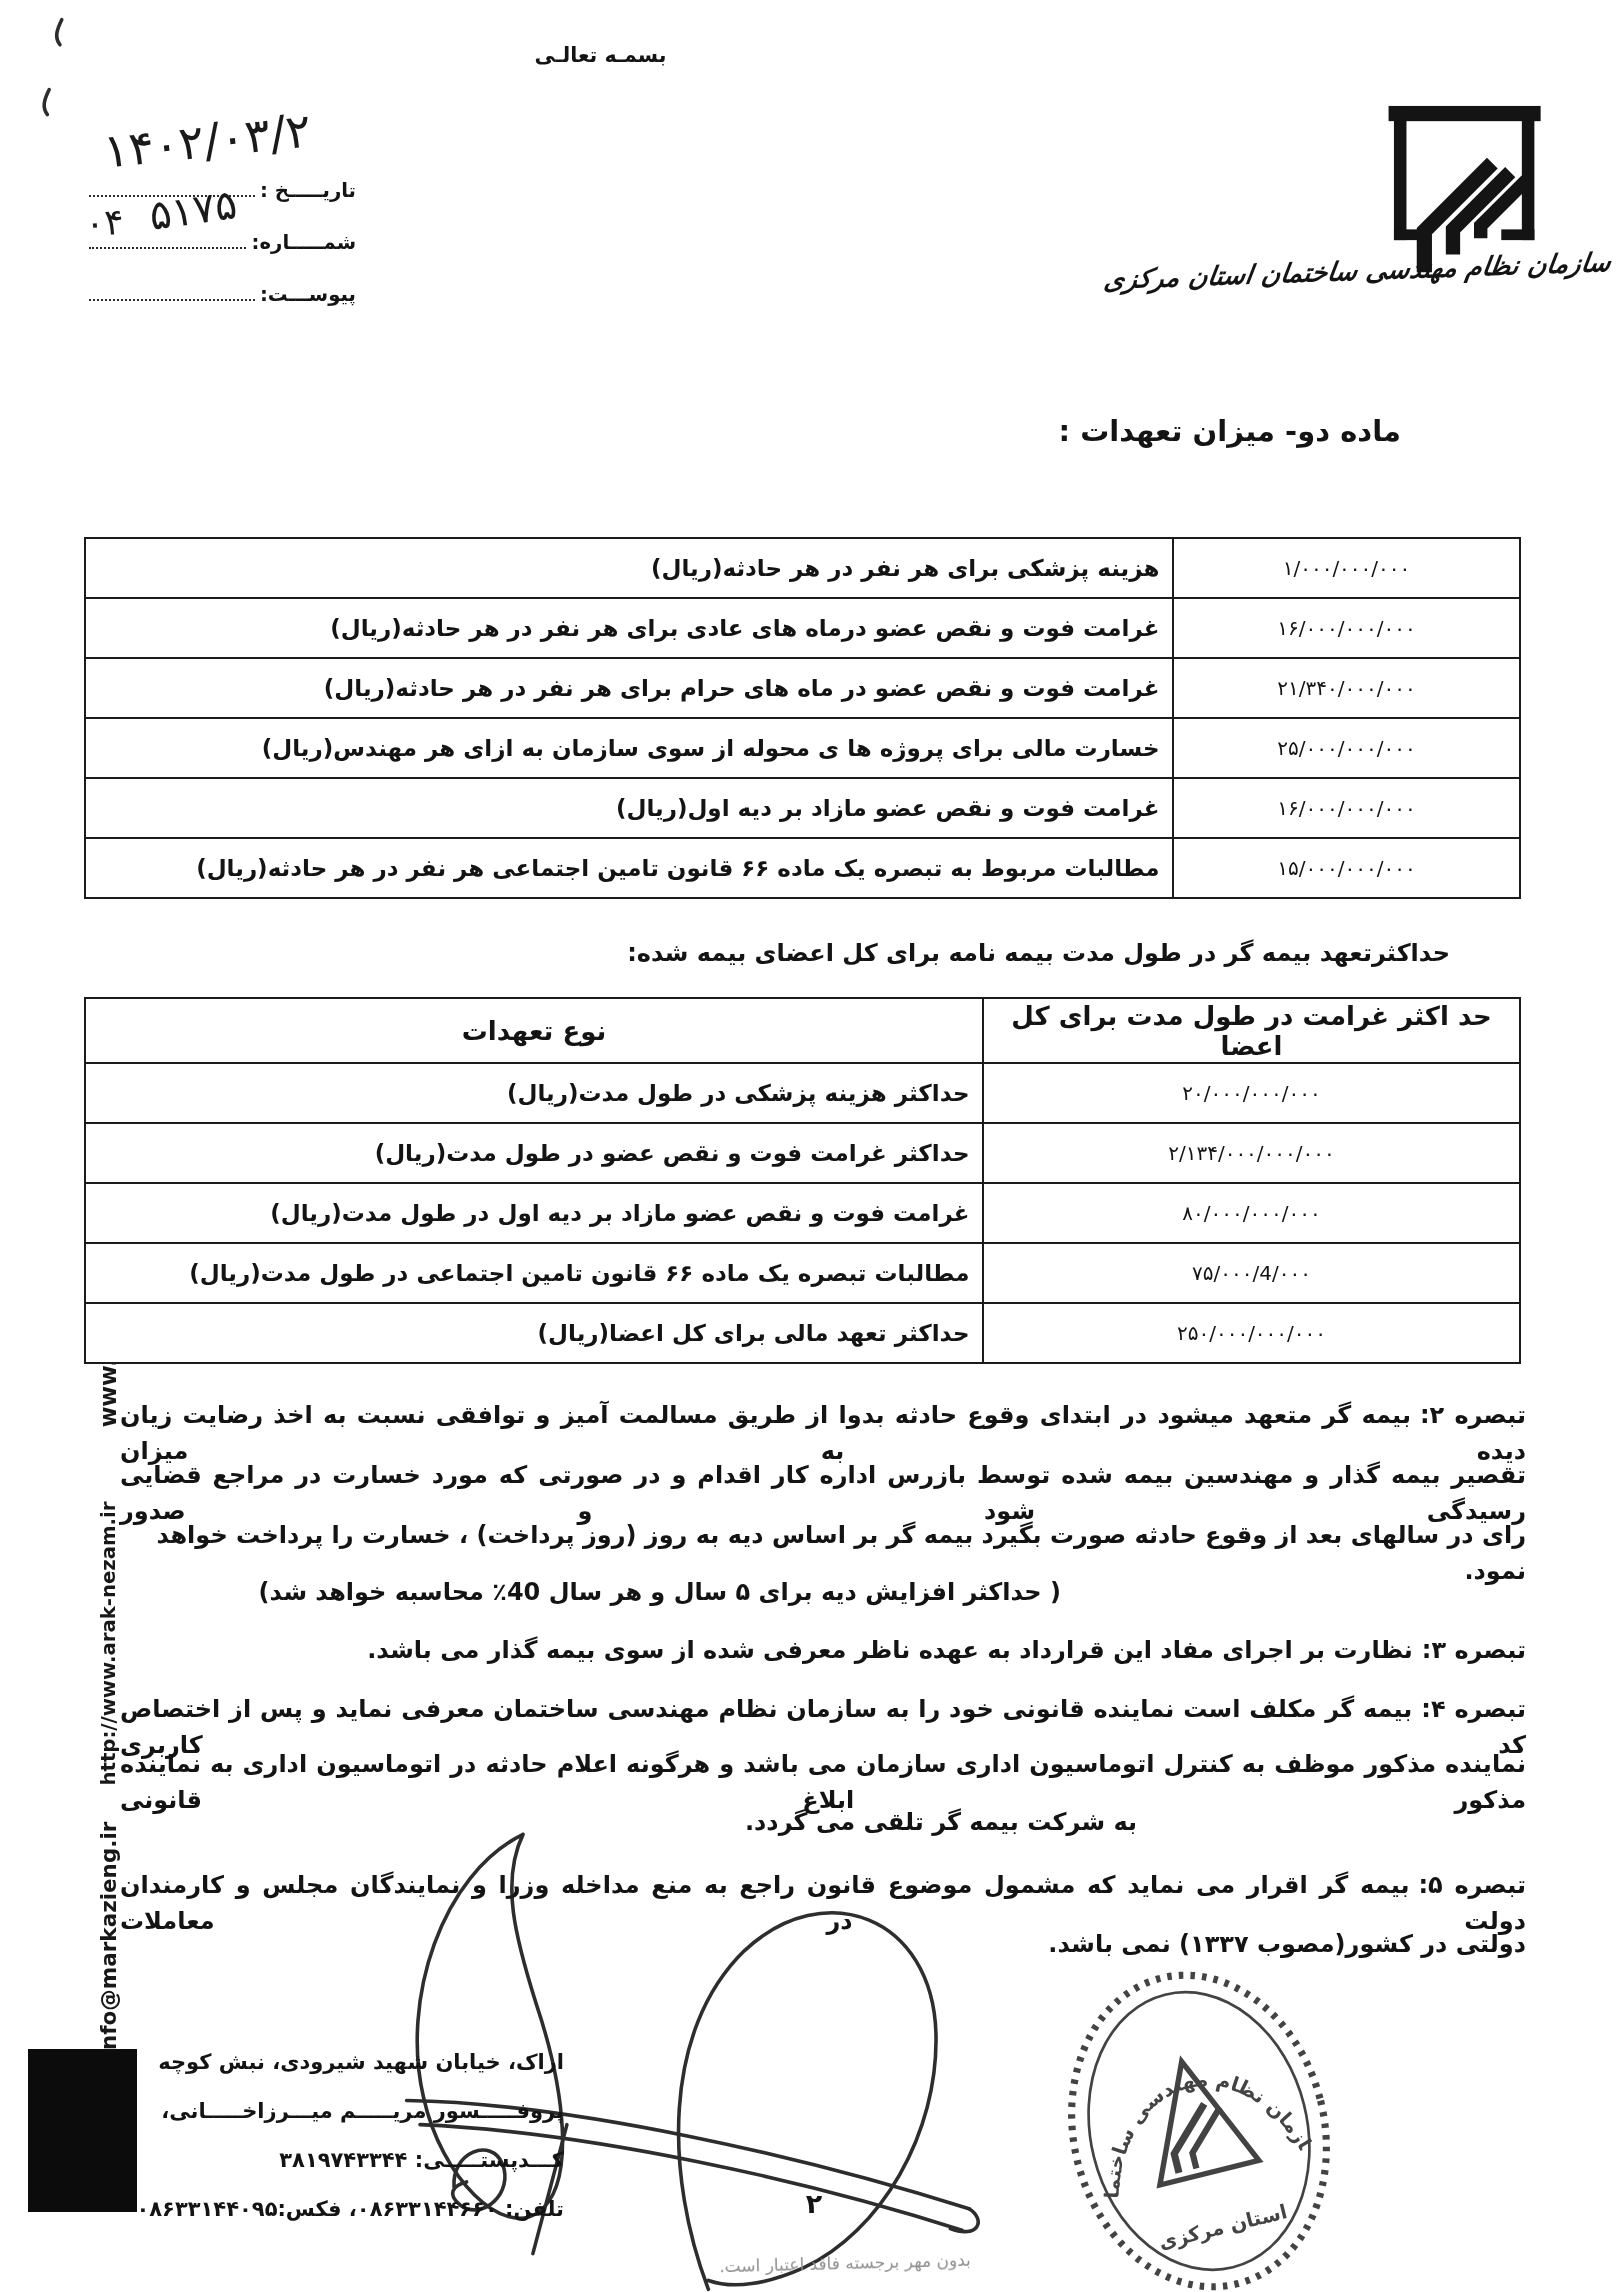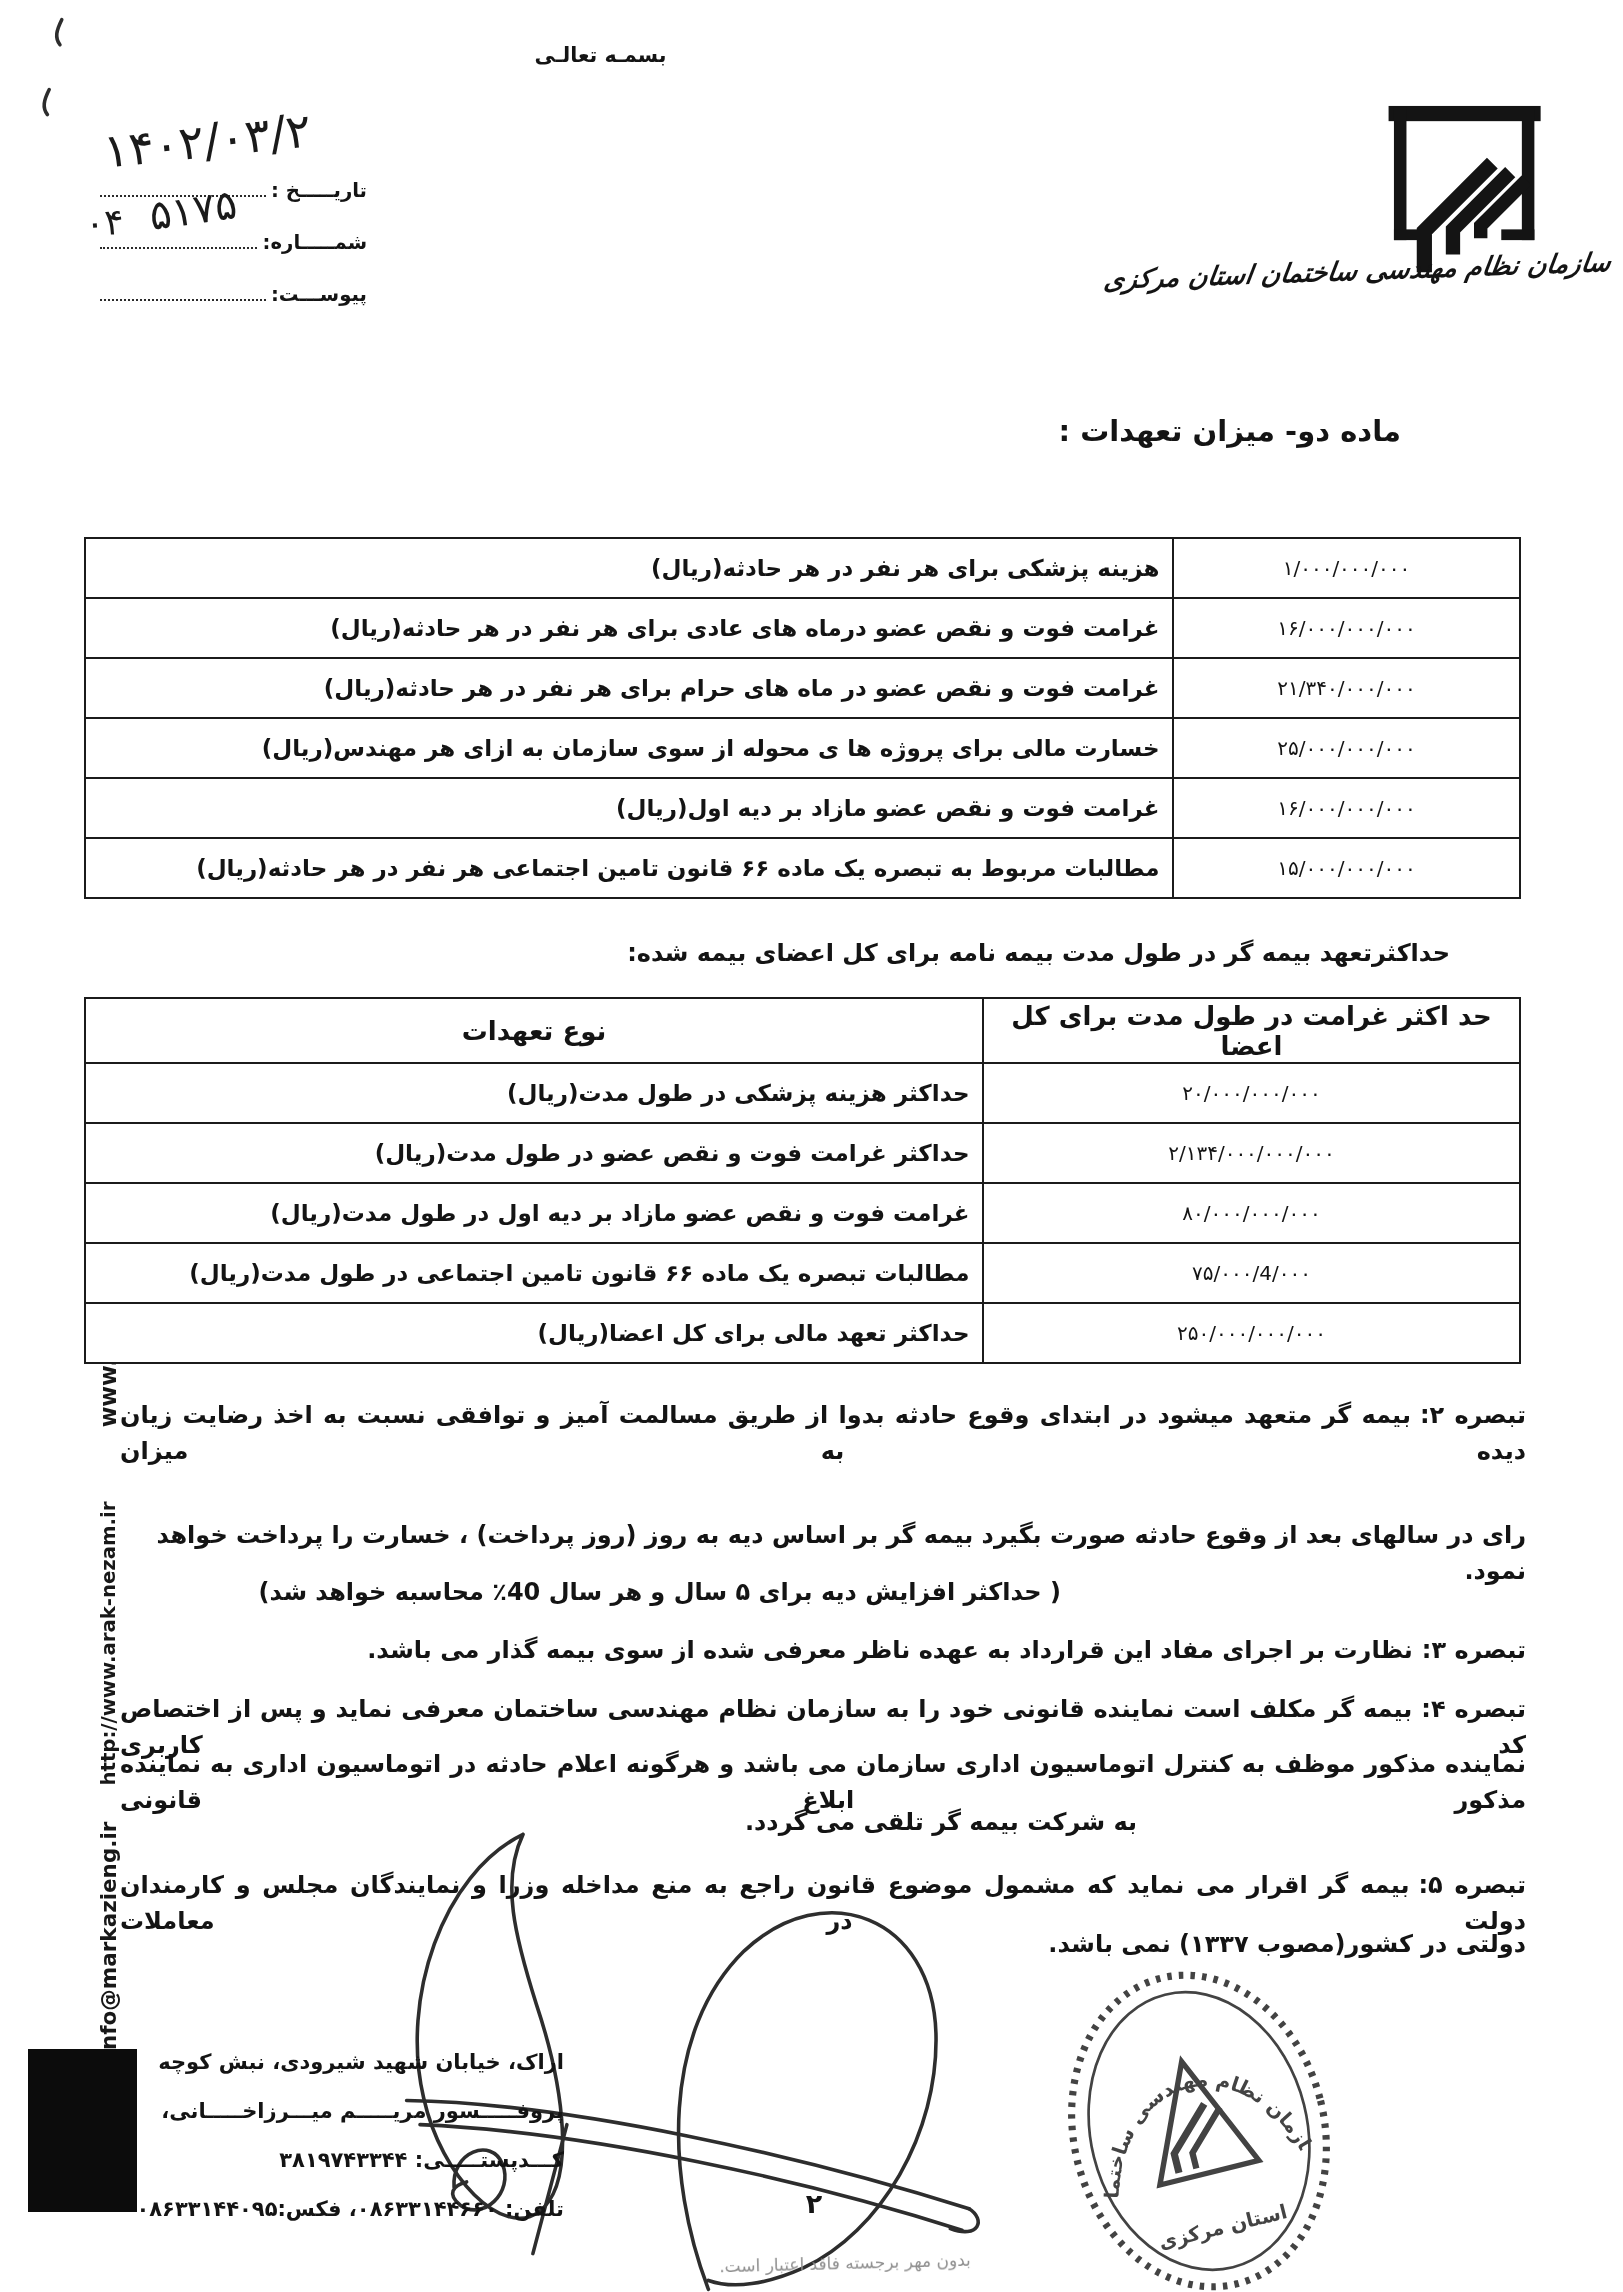--- a/index.html
+++ b/index.html
@@ -4,21 +4,21 @@
 <style>
   html,body{margin:0;padding:0;background:#e8e8e8;}
   #page{
     position:relative;width:1624px;height:2293px;background:#ffffff;
     font-family:"DejaVu Sans",sans-serif;color:#141414;direction:rtl;
     overflow:hidden;margin:0 auto;
   }
   .abs{position:absolute;}
   
   .bismillah{left:530px;top:43px;width:143px;text-align:center;font-size:20.6px;font-weight:bold;}
-  .field-block{left:99px;top:152px;width:269px;}
+  .field-block{left:88px;top:152px;width:269px;}
   .field{display:flex;align-items:flex-end;height:52px;}
   .field .flabel{font-size:19.7px;font-weight:bold;white-space:nowrap;padding-bottom:1.8px;}
   .field .dots{flex:1;border-bottom:2.7px dotted #2a2a2a;margin:0 5.4px 7.2px 1.8px;height:0.9px;}
   .hand{position:absolute;font-weight:normal;color:#1a1a1a;letter-spacing:1.8px;}
   .hand-date{left:104px;top:113px;font-size:47px;transform:rotate(-6deg);}
   .hand-num{left:150px;top:186px;font-size:41px;transform:rotate(-8deg);}
   .hand-num2{left:86px;top:202px;font-size:36px;transform:rotate(-4deg);}
   .org-name{right:12.5px;top:254px;width:399px;text-align:center;font-size:26px;font-weight:bold;
     font-style:italic;transform:rotate(-2deg) skewX(-10deg);white-space:nowrap;}
   
@@ -164,20 +164,21 @@
       <tr>
         <td class="amt">۲۵۰/۰۰۰/۰۰۰/۰۰۰</td>
         <td class="desc">حداکثر تعهد مالی برای کل اعضا(ریال)</td>
       </tr>
     </tbody>
   </table>
 
   <div class="line full" style="top:1397px">
     <span class="nlabel">تبصره ۲:</span><span>بیمه گر متعهد میشود در ابتدای وقوع حادثه بدوا از طریق مسالمت آمیز و توافقی نسبت به اخذ رضایت زیان دیده به میزان</span>
   </div>
+  <div class="line full" style="top:1457px">تقصیر بیمه گذار و مهندسین بیمه شده توسط بازرس اداره کار اقدام و در صورتی که مورد خسارت در مراجع قضایی رسیدگی شود و صدور</div>
   <div class="line end" style="top:1517px">رای در سالهای بعد از وقوع حادثه صورت بگیرد بیمه گر بر اساس دیه به روز (روز پرداخت) ، خسارت را پرداخت خواهد نمود.</div>
   <div class="line end" style="top:1574px;right:562px">( حداکثر افزایش دیه برای ۵ سال و هر سال 40٪ محاسبه خواهد شد)</div>
 
   <div class="line end" style="top:1632px">
     <span class="nlabel">تبصره ۳:</span><span>نظارت بر اجرای مفاد این قرارداد به عهده ناظر معرفی شده از سوی بیمه گذار می باشد.</span>
   </div>
 
   <div class="line full" style="top:1691px">
     <span class="nlabel">تبصره ۴:</span><span>بیمه گر مکلف است نماینده قانونی خود را به سازمان نظام مهندسی ساختمان معرفی نماید و پس از اختصاص کد کاربری</span>
   </div>

